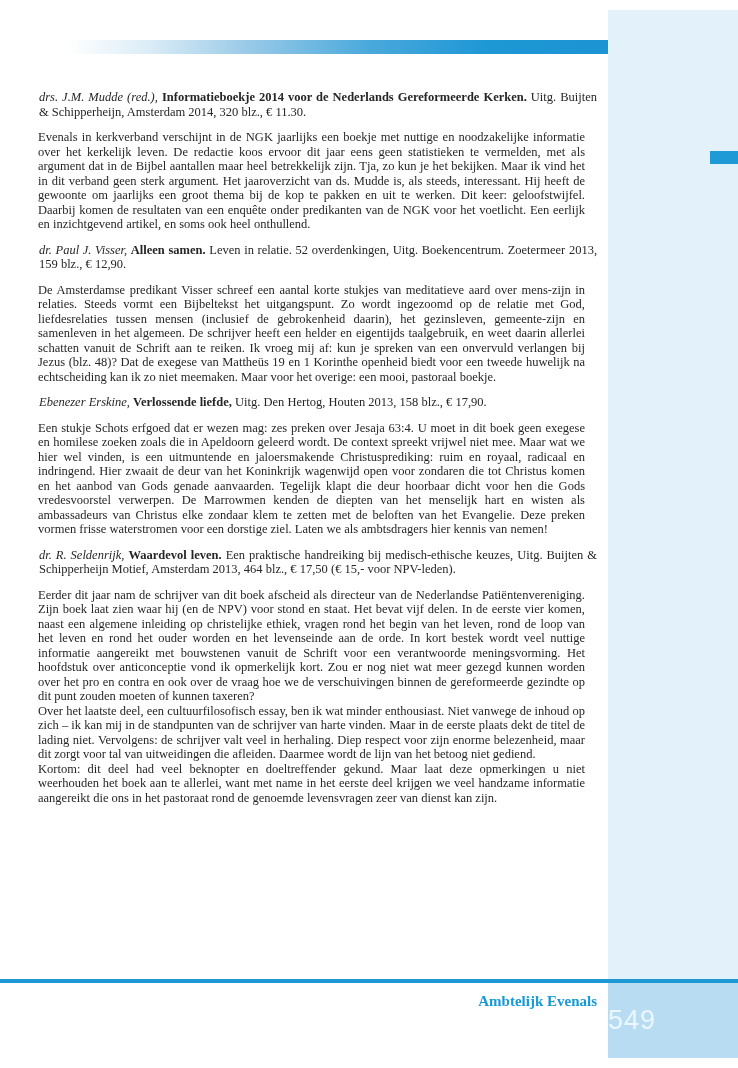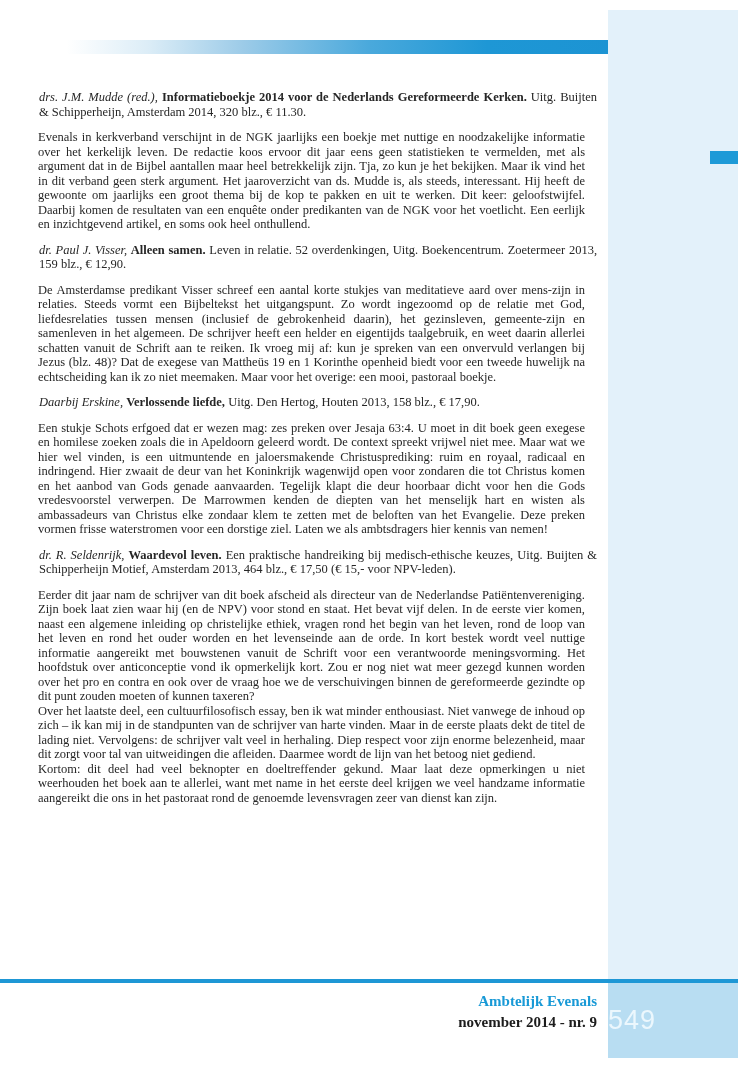--- a/index.html
+++ b/index.html
@@ -111,21 +111,21 @@
         <span class="rv-title">Alleen samen.</span>
         <span class="rv-pub">Leven in relatie. 52 overdenkingen, Uitg. Boekencentrum. Zoetermeer 2013, 159 blz., € 12,90.</span>
       </p>
       <div class="rv-body">
         <p>De Amsterdamse predikant Visser schreef een aantal korte stukjes van meditatieve aard over mens-zijn in relaties. Steeds vormt een Bijbeltekst het uitgangspunt. Zo wordt ingezoomd op de relatie met God, liefdesrelaties tussen mensen (inclusief de gebrokenheid daarin), het gezinsleven, gemeente-zijn en samenleven in het algemeen. De schrijver heeft een helder en eigentijds taalgebruik, en weet daarin allerlei schatten vanuit de Schrift aan te reiken. Ik vroeg mij af: kun je spreken van een onvervuld verlangen bij Jezus (blz. 48)? Dat de exegese van Mattheüs 19 en 1 Korinthe openheid biedt voor een tweede huwelijk na echtscheiding kan ik zo niet meemaken. Maar voor het overige: een mooi, pastoraal boekje.</p>
       </div>
     </article>
 
     <article class="review">
       <p class="rv-heading">
-        <span class="rv-author">Daarbij Erskine,</span>
+        <span class="rv-author">Ebenezer Erskine,</span>
         <span class="rv-title">Verlossende liefde,</span>
         <span class="rv-pub">Uitg. Den Hertog, Houten 2013, 158 blz., € 17,90.</span>
       </p>
       <div class="rv-body">
         <p>Een stukje Schots erfgoed dat er wezen mag: zes preken over Jesaja 63:4. U moet in dit boek geen exegese en homilese zoeken zoals die in Apeldoorn geleerd wordt. De context spreekt vrijwel niet mee. Maar wat we hier wel vinden, is een uitmuntende en jaloersmakende Christusprediking: ruim en royaal, radicaal en indringend. Hier zwaait de deur van het Koninkrijk wagenwijd open voor zondaren die tot Christus komen en het aanbod van Gods genade aanvaarden. Tegelijk klapt die deur hoorbaar dicht voor hen die Gods vredesvoorstel verwerpen. De Marrowmen kenden de diepten van het menselijk hart en wisten als ambassadeurs van Christus elke zondaar klem te zetten met de beloften van het Evangelie. Deze preken vormen frisse waterstromen voor een dorstige ziel. Laten we als ambtsdragers hier kennis van nemen!</p>
       </div>
     </article>
 
     <article class="review">
       <p class="rv-heading">
@@ -139,20 +139,19 @@
         <p>Kortom: dit deel had veel beknopter en doeltreffender gekund. Maar laat deze opmerkingen u niet weerhouden het boek aan te allerlei, want met name in het eerste deel krijgen we veel handzame informatie aangereikt die ons in het pastoraat rond de genoemde levensvragen zeer van dienst kan zijn.</p>
       </div>
     </article>
 
   </main>
 
   <div class="footer-rule"></div>
 
   <div class="footer-text">
     <div class="journal-title">Ambtelijk Evenals</div>
-    <div class="issue-info">november 2014 - nr. 9</div>
   </div>
 
   <div class="page-number-block">
     <span class="page-number">549</span>
   </div>
 
 </div>
 
 </body></html>

